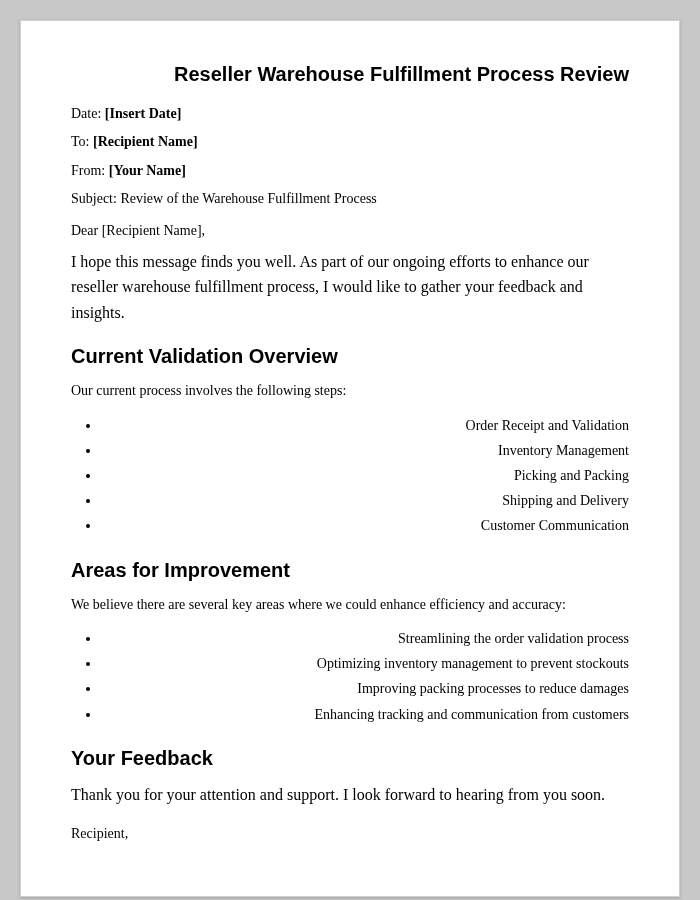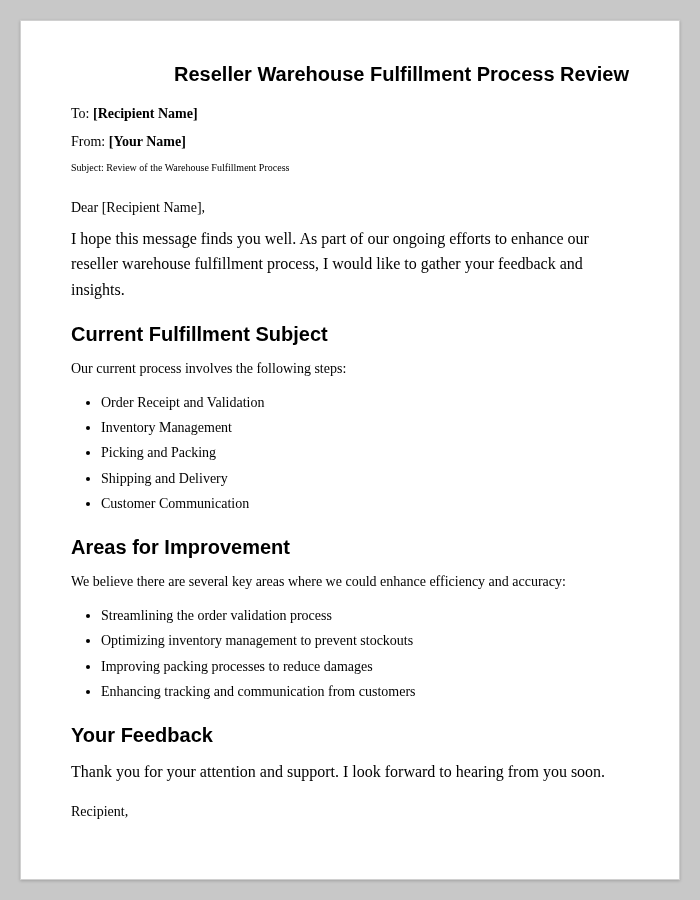--- a/index.html
+++ b/index.html
@@ -44,23 +44,23 @@
 
     .meta-label {
       font-weight: normal;
     }
 
     .meta-value {
       font-weight: bold;
     }
 
     .subject-line {
-      font-size: 10px;
+      font-size: 14px;
       margin-top: 6px;
-      margin-bottom: 24px;
+      margin-bottom: 12px;
       line-height: 1.6;
     }
 
     .salutation {
       font-size: 14px;
       margin-bottom: 10px;
     }
 
     .body-paragraph {
       font-size: 16px;
@@ -84,35 +84,41 @@
 
     ul.doc-list {
       margin-left: 30px;
       margin-bottom: 16px;
     }
 
     ul.doc-list li {
       font-size: 14px;
       line-height: 1.8;
       list-style-type: disc;
+      text-align: right;
     }
 
     .closing {
       font-size: 14px;
       margin-bottom: 10px;
       line-height: 1.6;
     }
   </style>
 </head>
 <body>
 
 <div class="page-container">
 
   <h1 class="doc-title">Reseller Warehouse Fulfillment Process Review</h1>
 
+  <div class="meta-block">
+    <span class="meta-label">Date:</span>
+    <span> </span>
+    <span class="meta-value">[Insert Date]</span>
+  </div>
 
   <div class="meta-block">
     <span class="meta-label">To:</span>
     <span> </span>
     <span class="meta-value">[Recipient Name]</span>
   </div>
 
   <div class="meta-block">
     <span class="meta-label">From:</span>
     <span> </span>
@@ -122,21 +128,21 @@
   <div class="subject-line">
     <span>Subject:</span>
     <span> </span>
     <span>Review of the Warehouse Fulfillment Process</span>
   </div>
 
   <p class="salutation">Dear [Recipient Name],</p>
 
   <p class="body-paragraph">I hope this message finds you well. As part of our ongoing efforts to enhance our reseller warehouse fulfillment process, I would like to gather your feedback and insights.</p>
 
-  <h2 class="section-heading">Current Fulfillment Subject</h2>
+  <h2 class="section-heading">Current Validation Overview</h2>
 
   <p class="intro-list-text">Our current process involves the following steps:</p>
 
   <ul class="doc-list">
   <li>Order Receipt and Validation</li>
       <li>Inventory Management</li>
       <li>Picking and Packing</li>
       <li>Shipping and Delivery</li>
       <li>Customer Communication</li>
     </ul>

